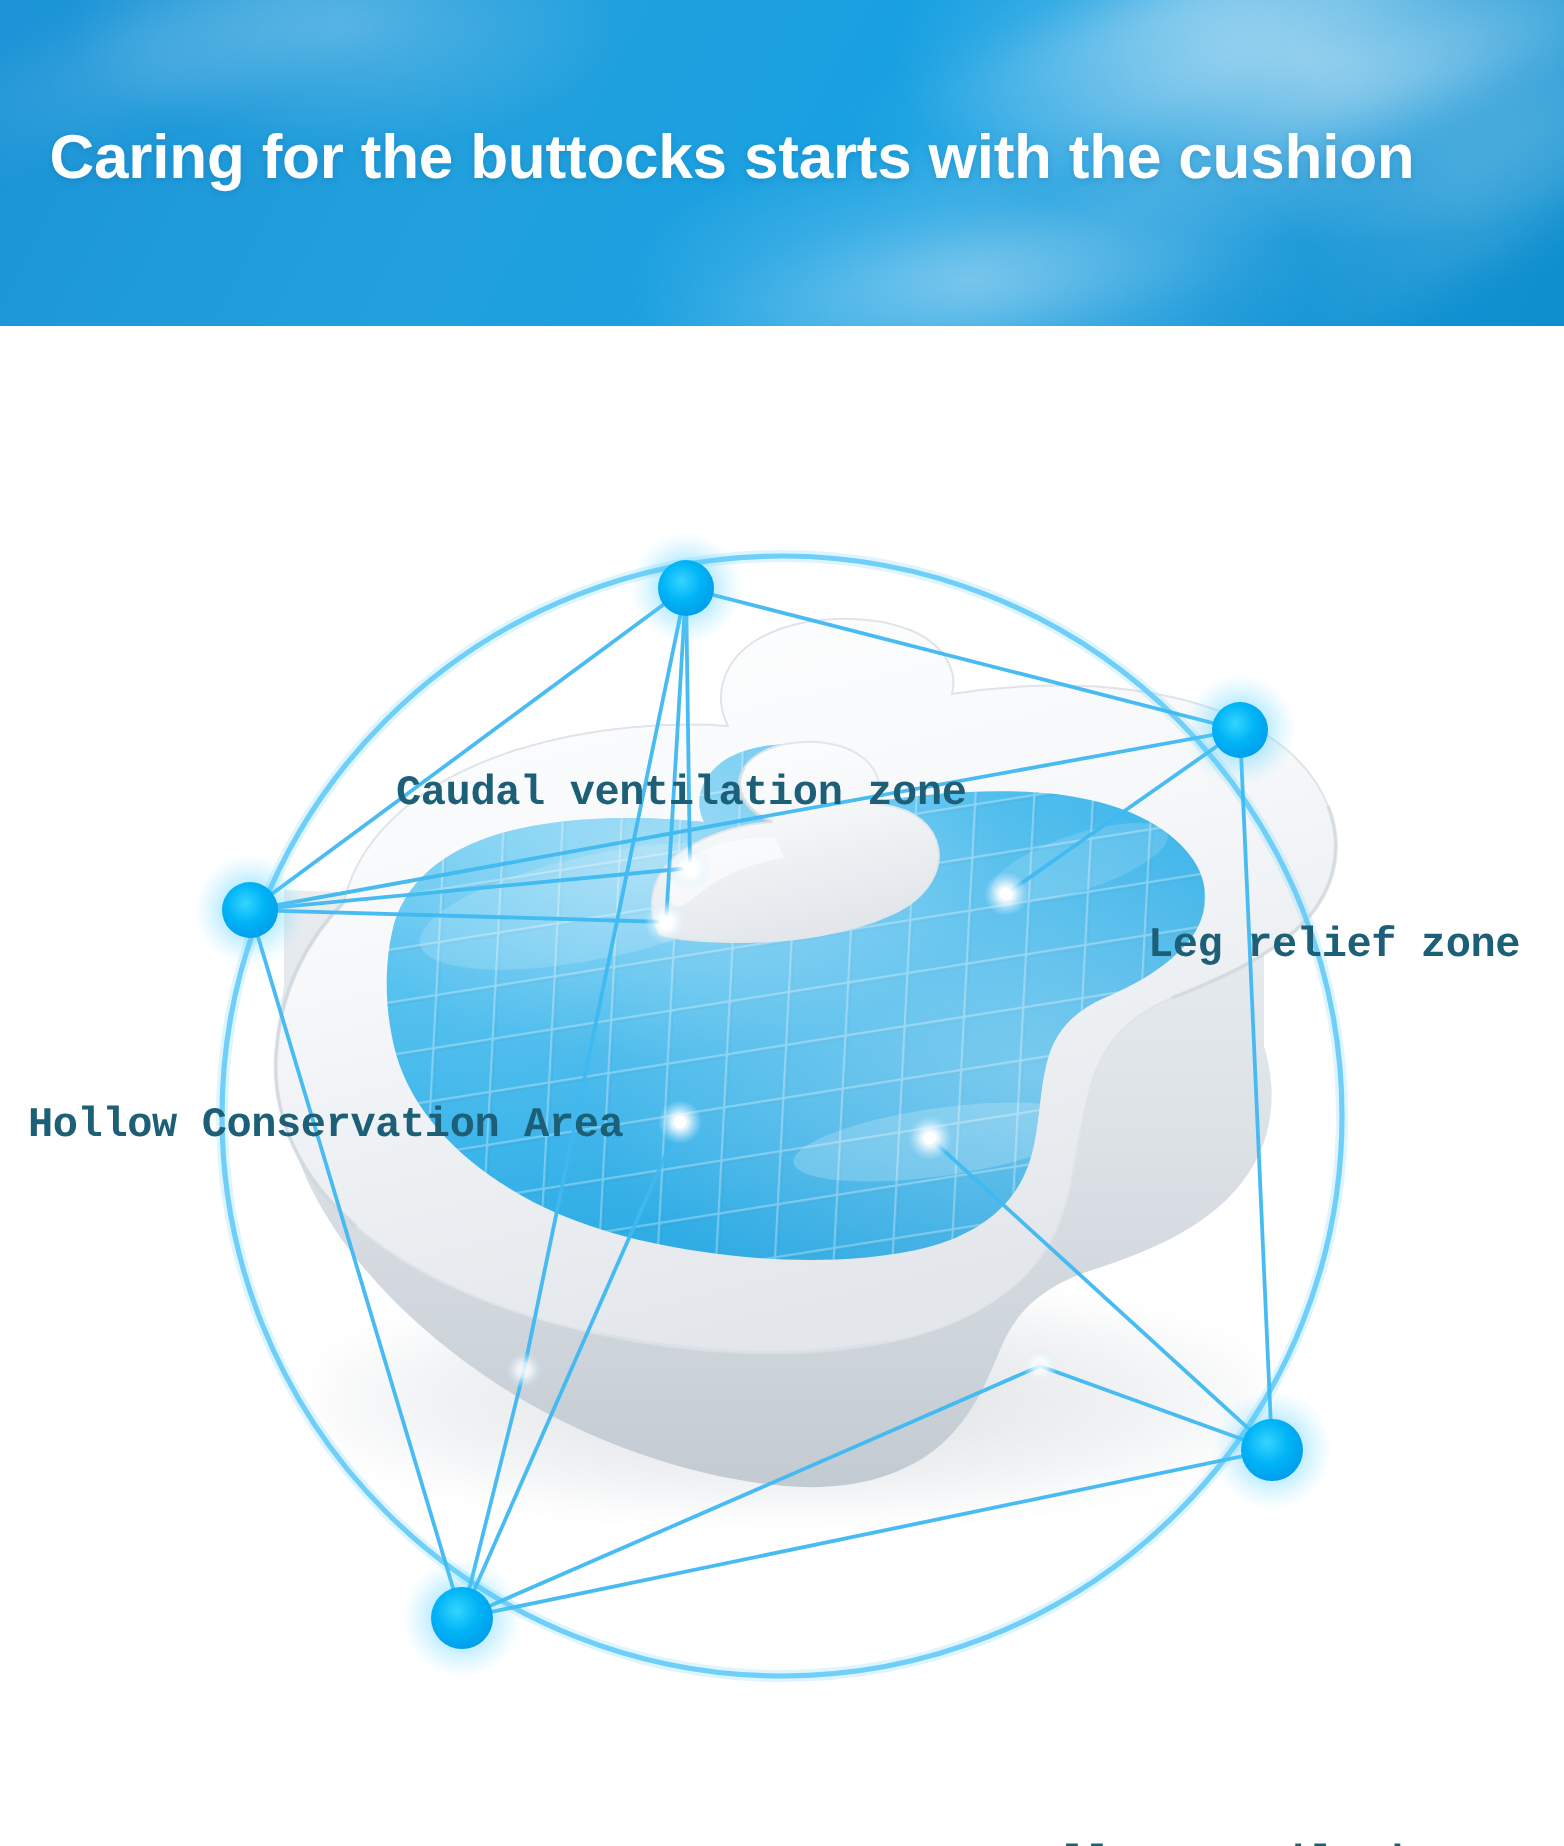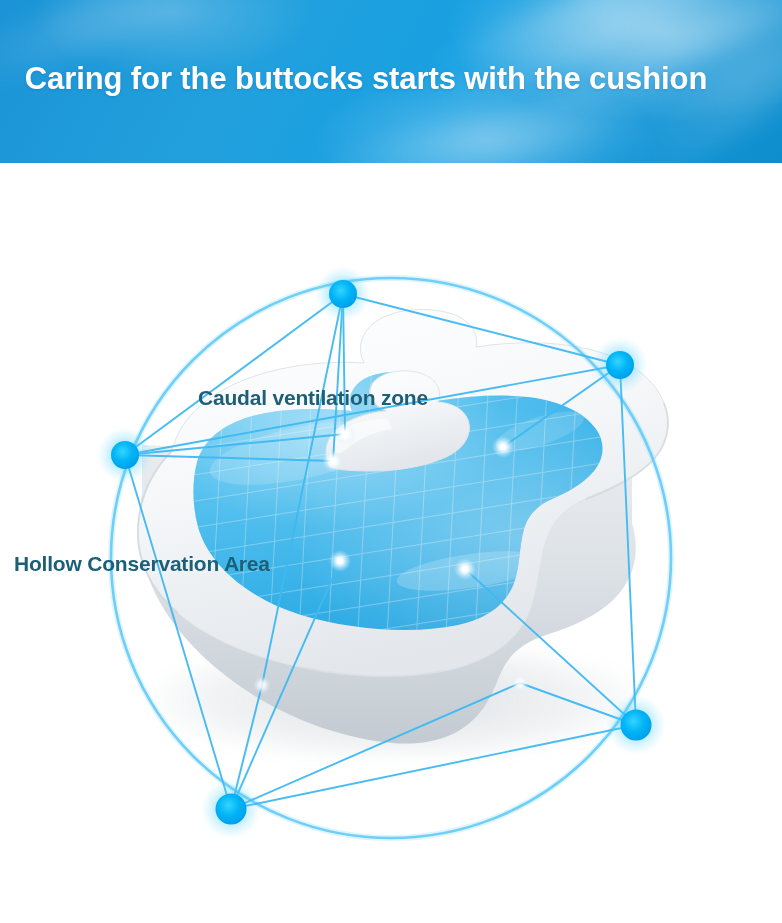--- a/index.html
+++ b/index.html
@@ -78,21 +78,21 @@
   }
   #stage svg, #stage .layer {
     position: absolute;
     left: 0;
     top: 0;
     width: 782px;
     height: 760px;
   }
   #graph-svg { z-index: 3; }
   #product-layer { z-index: 2; }
-  #labels-layer { z-index: 4; }
+  #labels-layer { z-index: 4; font-family: Liberation Mono, monospace; }
 
   
   .callout-label {
     position: absolute;
     color: #1d5f77;
     font-size: 21px;
     font-weight: bold;
     white-space: nowrap;
     letter-spacing: -0.2px;
   }
@@ -367,19 +367,20 @@
         </g>
         <g>
           <circle cx="231" cy="646" r="30" fill="url(#nodeGlow)"></circle>
           <circle cx="231" cy="646" r="15.5" fill="url(#nodeFill)"></circle>
         </g>
       </g>
     </svg>
 
     <div class="layer" id="labels-layer">
       <div class="callout-label lbl-caudal-vent">Caudal ventilation zone</div>
+      <div class="callout-label lbl-leg-relief-top">Leg relief zone</div>
       <div class="callout-label lbl-caudal-cons">Hollow Conservation Area</div>
       <div class="callout-label lbl-hollow-vent">Hollow ventilation zone</div>
 
     </div>
 
   </div>
 </div>
 
 </body></html>

